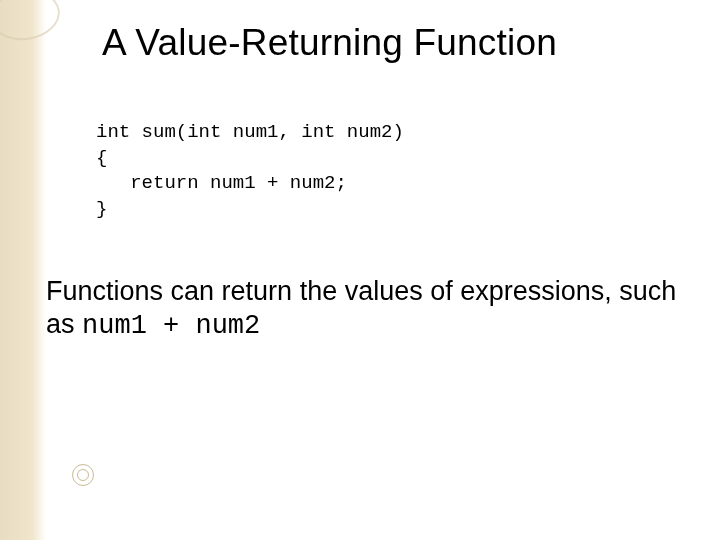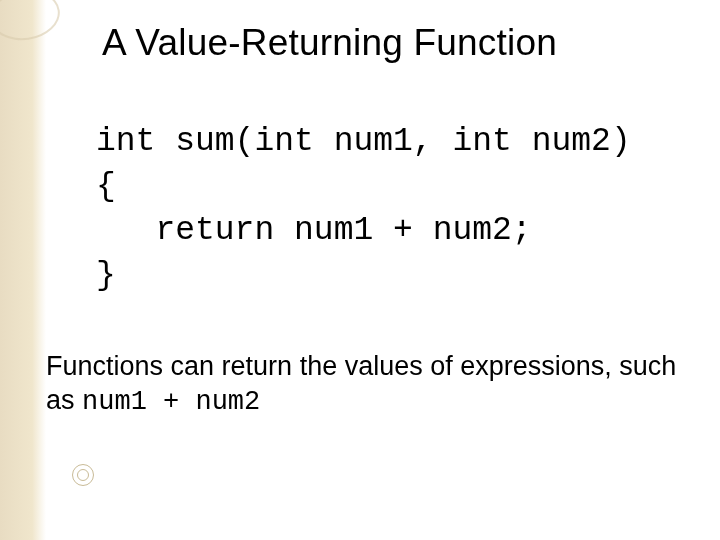--- a/index.html
+++ b/index.html
@@ -40,21 +40,21 @@
   .title {
     font-size: 37px;
     font-weight: 400;
     color: #000;
     margin-top: 4px;
     margin-left: 32px;
     letter-spacing: 0.2px;
   }
   .code-block {
     font-family: "Courier New", Courier, monospace;
-    font-size: 33px;
+    font-size: 19px;
     color: #000;
     margin-top: 56px;
     margin-left: 26px;
     line-height: 1.35;
     white-space: pre;
   }
   .desc {
     font-size: 27px;
     color: #000;
     margin-top: 52px;

